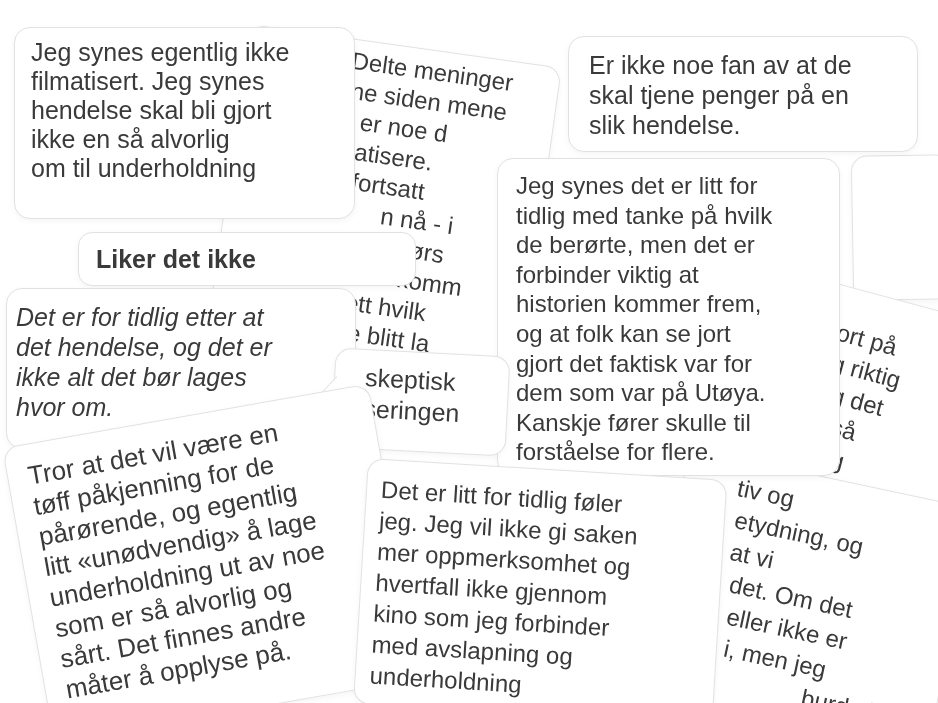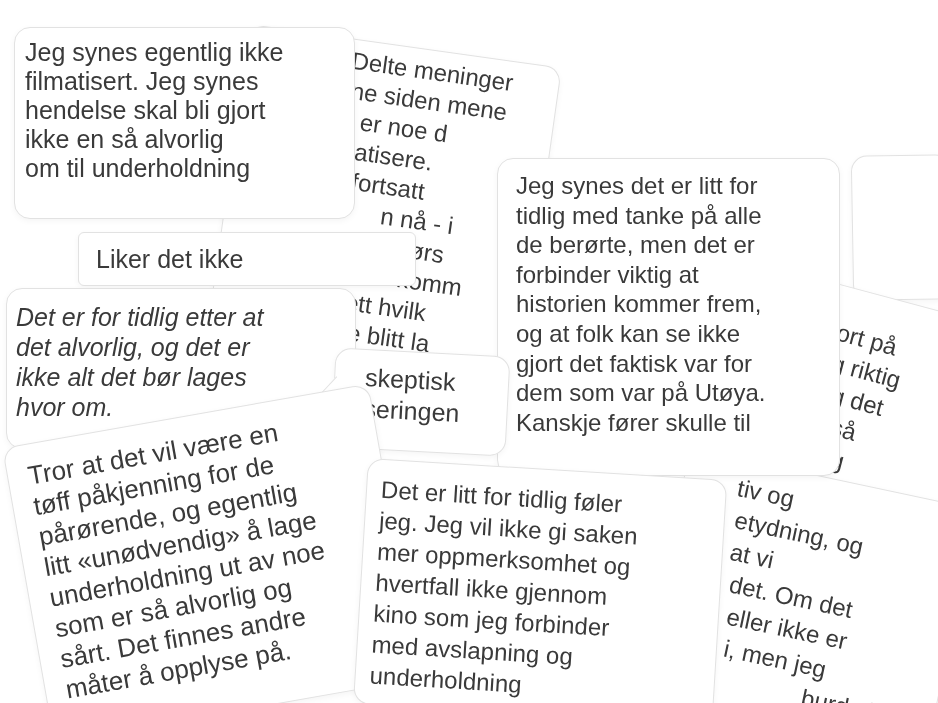--- a/index.html
+++ b/index.html
@@ -18,25 +18,25 @@
     background: #ffffff;
     border: 1px solid var(--card-border, #e2e2e2);
     border-radius: 16px;
     color: var(--text-color, #3a3a3a);
     box-shadow: 0 2px 6px rgba(0,0,0,0.045);
   }
   .line { white-space: nowrap; }
 
   
   .b1 { left: 14px; top: 27px; width: 341px; height: 192px;
-        font-size: 25px; line-height: 29px; padding: 10px 10px; z-index: 3; }
-
-  
-  .b2 { left: 78px; top: 232px; width: 338px; height: 54px; border-radius: 6px;
-        font-size: 25px; line-height: 30px; padding: 11px 17px; z-index: 3; }
+        font-size: 25px; line-height: 29px; padding: 10px 16px; z-index: 3; }
+
+  
+  .b2 { left: 78px; top: 232px; width: 338px; height: 54px; border-radius: 14px;
+        font-size: 25px; line-height: 30px; padding: 11px 17px; z-index: 3; font-weight: bold; }
 
   
   .b3 { left: 6px; top: 288px; width: 350px; height: 161px;
         font-size: 25px; line-height: 30px; padding: 13px 9px; z-index: 3; font-style: italic; }
 
   
   .b4 { left: 2px; top: 448px; width: 372px; height: 300px;
         font-size: 26px; line-height: 31px; padding: 16px 20px;
         transform: rotate(-10deg); transform-origin: 0 0; z-index: 5; }
 
@@ -145,34 +145,40 @@
       <div class="line">filmatisert. Jeg synes</div>
       <div class="line">hendelse skal bli gjort</div>
       <div class="line">ikke en så alvorlig</div>
       <div class="line">om til underholdning</div>
     </div>
   <div class="bubble b2">
     <div class="line">Liker det ikke</div>
   </div>
   <div class="bubble b3">
       <div class="line">Det er for tidlig etter at</div>
-      <div class="line">det alvorlig, og det er</div>
+      <div class="line">det hendelse, og det er</div>
       <div class="line">ikke alt det bør lages</div>
       <div class="line">hvor om.</div>
     </div>
   <div class="bubble b7">
       <div class="line">Jeg synes det er litt for</div>
-      <div class="line">tidlig med tanke på alle</div>
+      <div class="line">tidlig med tanke på hvilk</div>
       <div class="line">de berørte, men det er</div>
       <div class="line">forbinder viktig at</div>
       <div class="line">historien kommer frem,</div>
-      <div class="line">og at folk kan se ikke</div>
+      <div class="line">og at folk kan se jort</div>
       <div class="line">gjort det faktisk var for</div>
       <div class="line">dem som var på Utøya.</div>
       <div class="line">Kanskje fører skulle til</div>
+      <div class="line">forståelse for flere.</div>
+    </div>
+  <div class="bubble b8">
+      <div class="line">Er ikke noe fan av at de</div>
+      <div class="line">skal tjene penger på en</div>
+      <div class="line">slik hendelse.</div>
     </div>
 
   <div class="bubble b6">
     <span class="tail"></span>
     <div>
         <div class="line">skeptisk</div>
         <div class="line">seringen</div>
       </div>
   </div>
   <div class="bubble b4">

